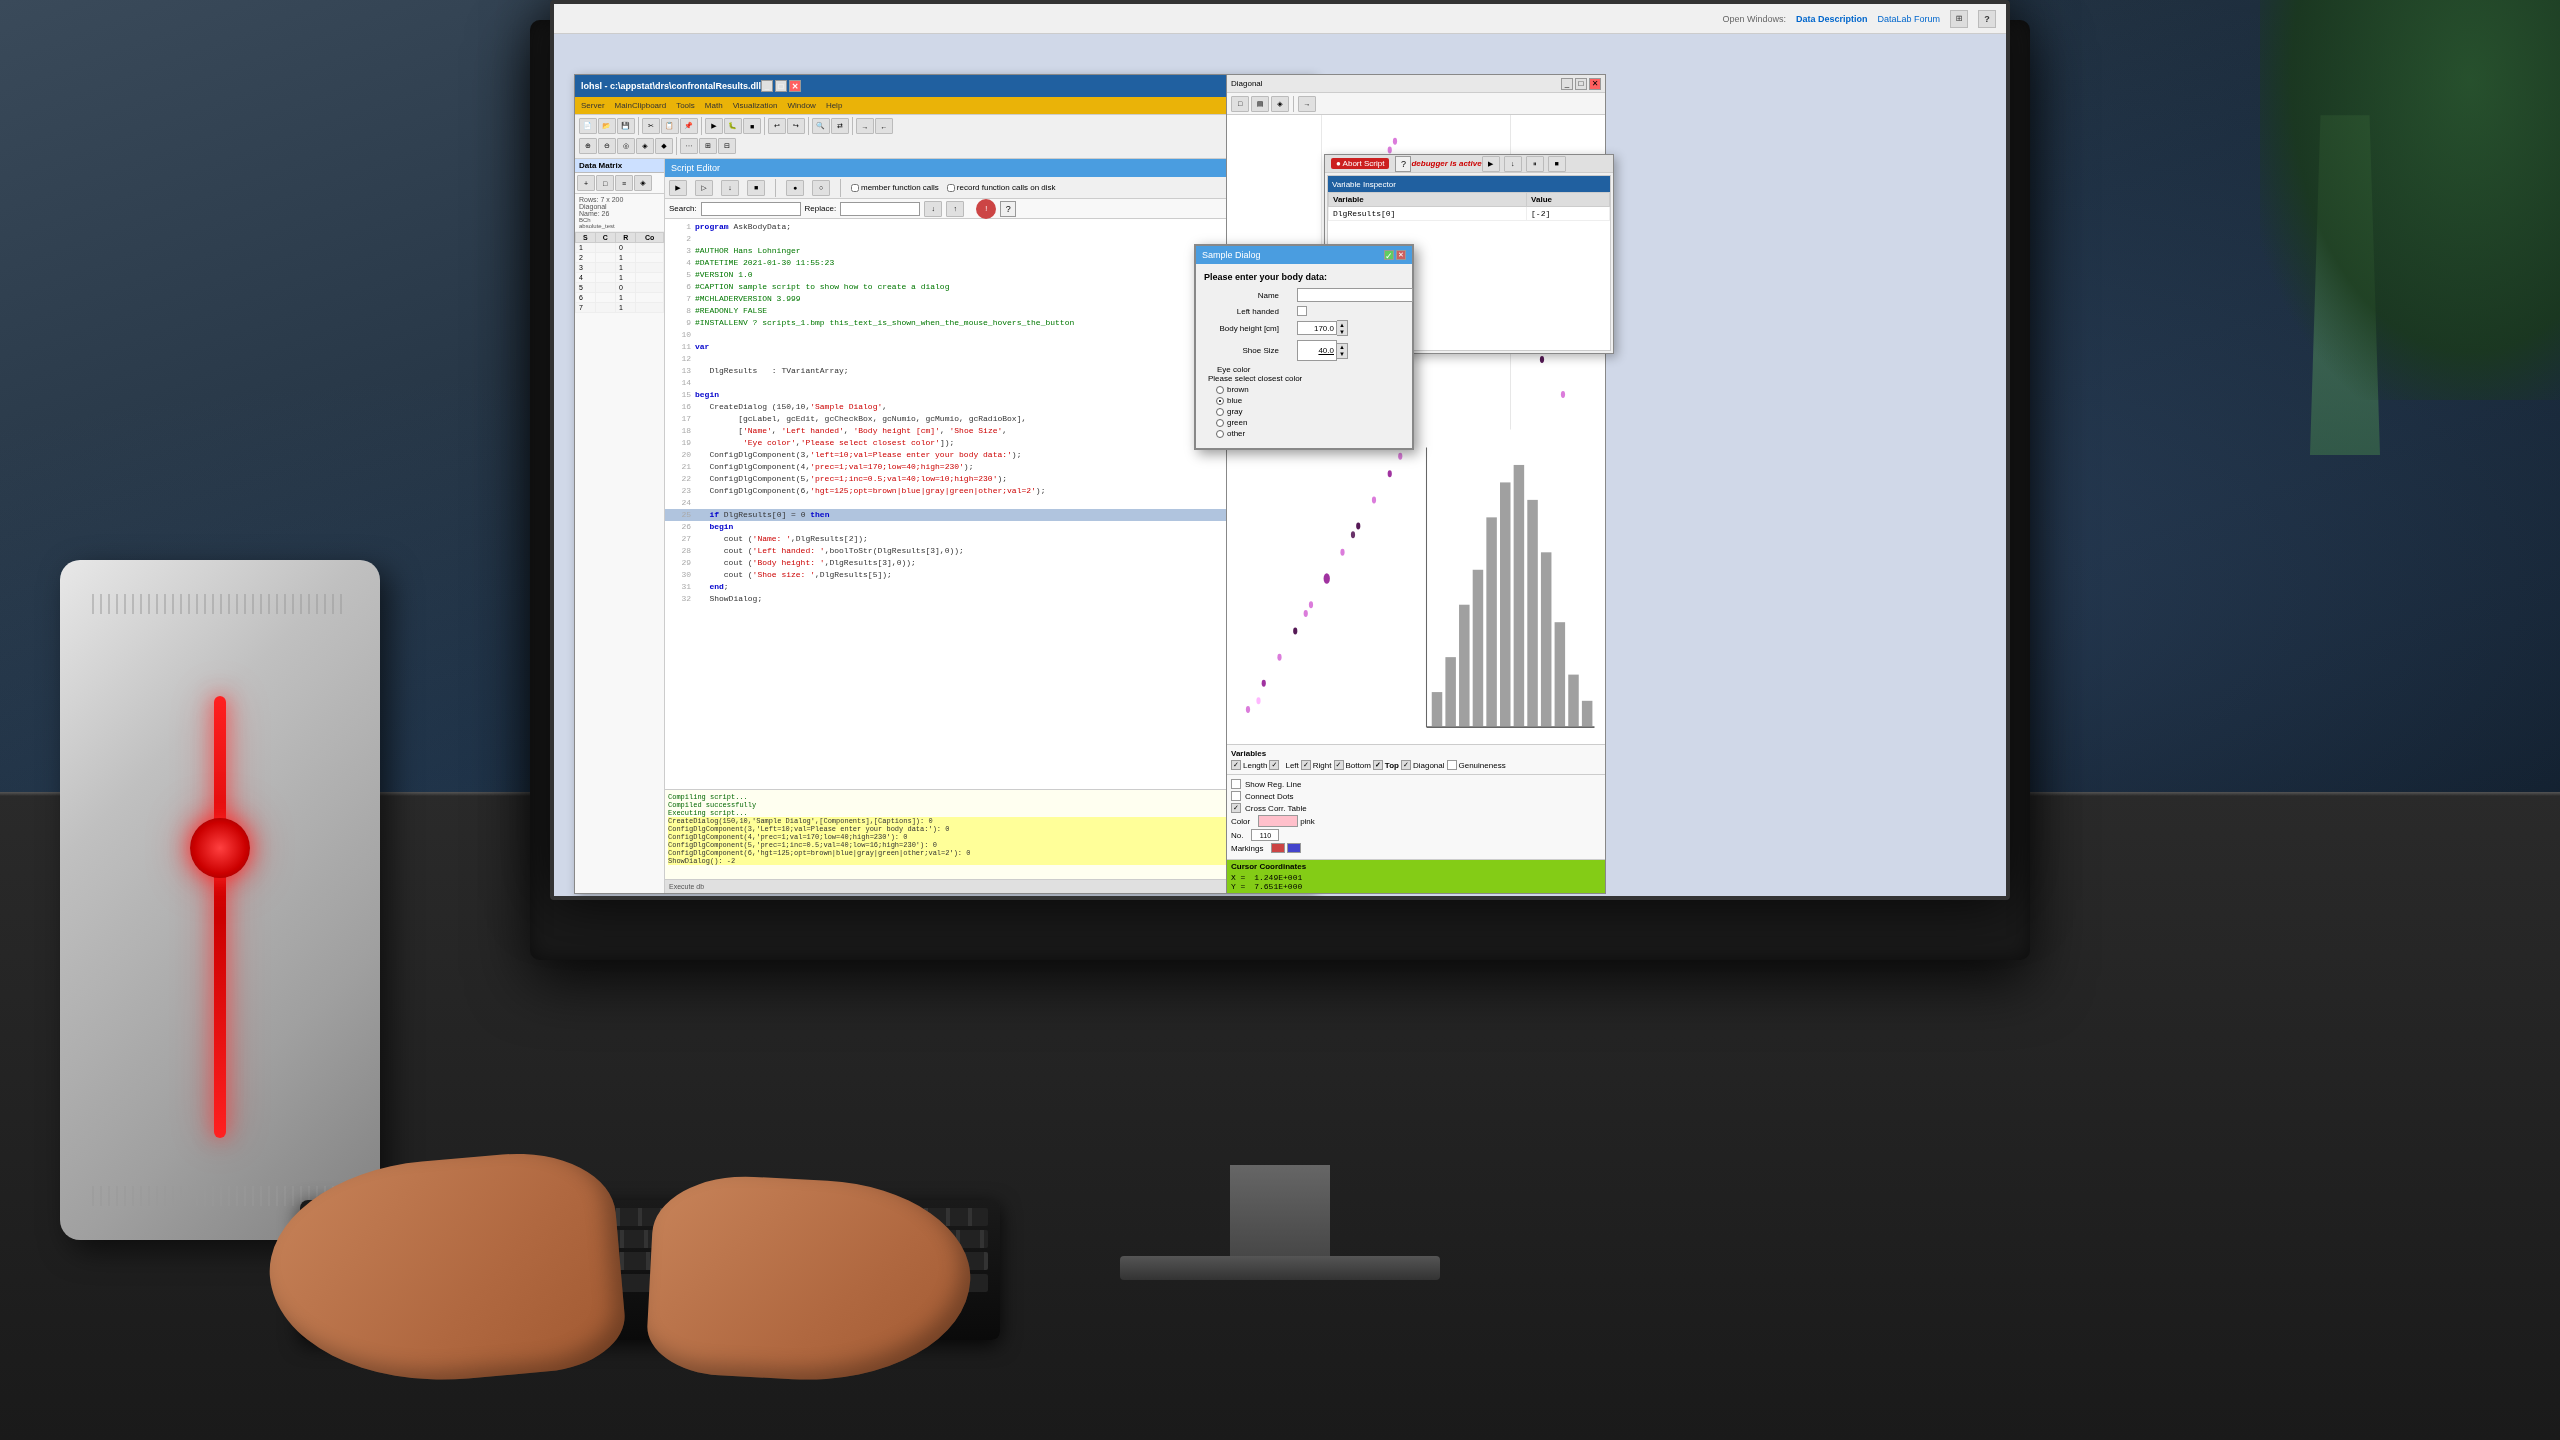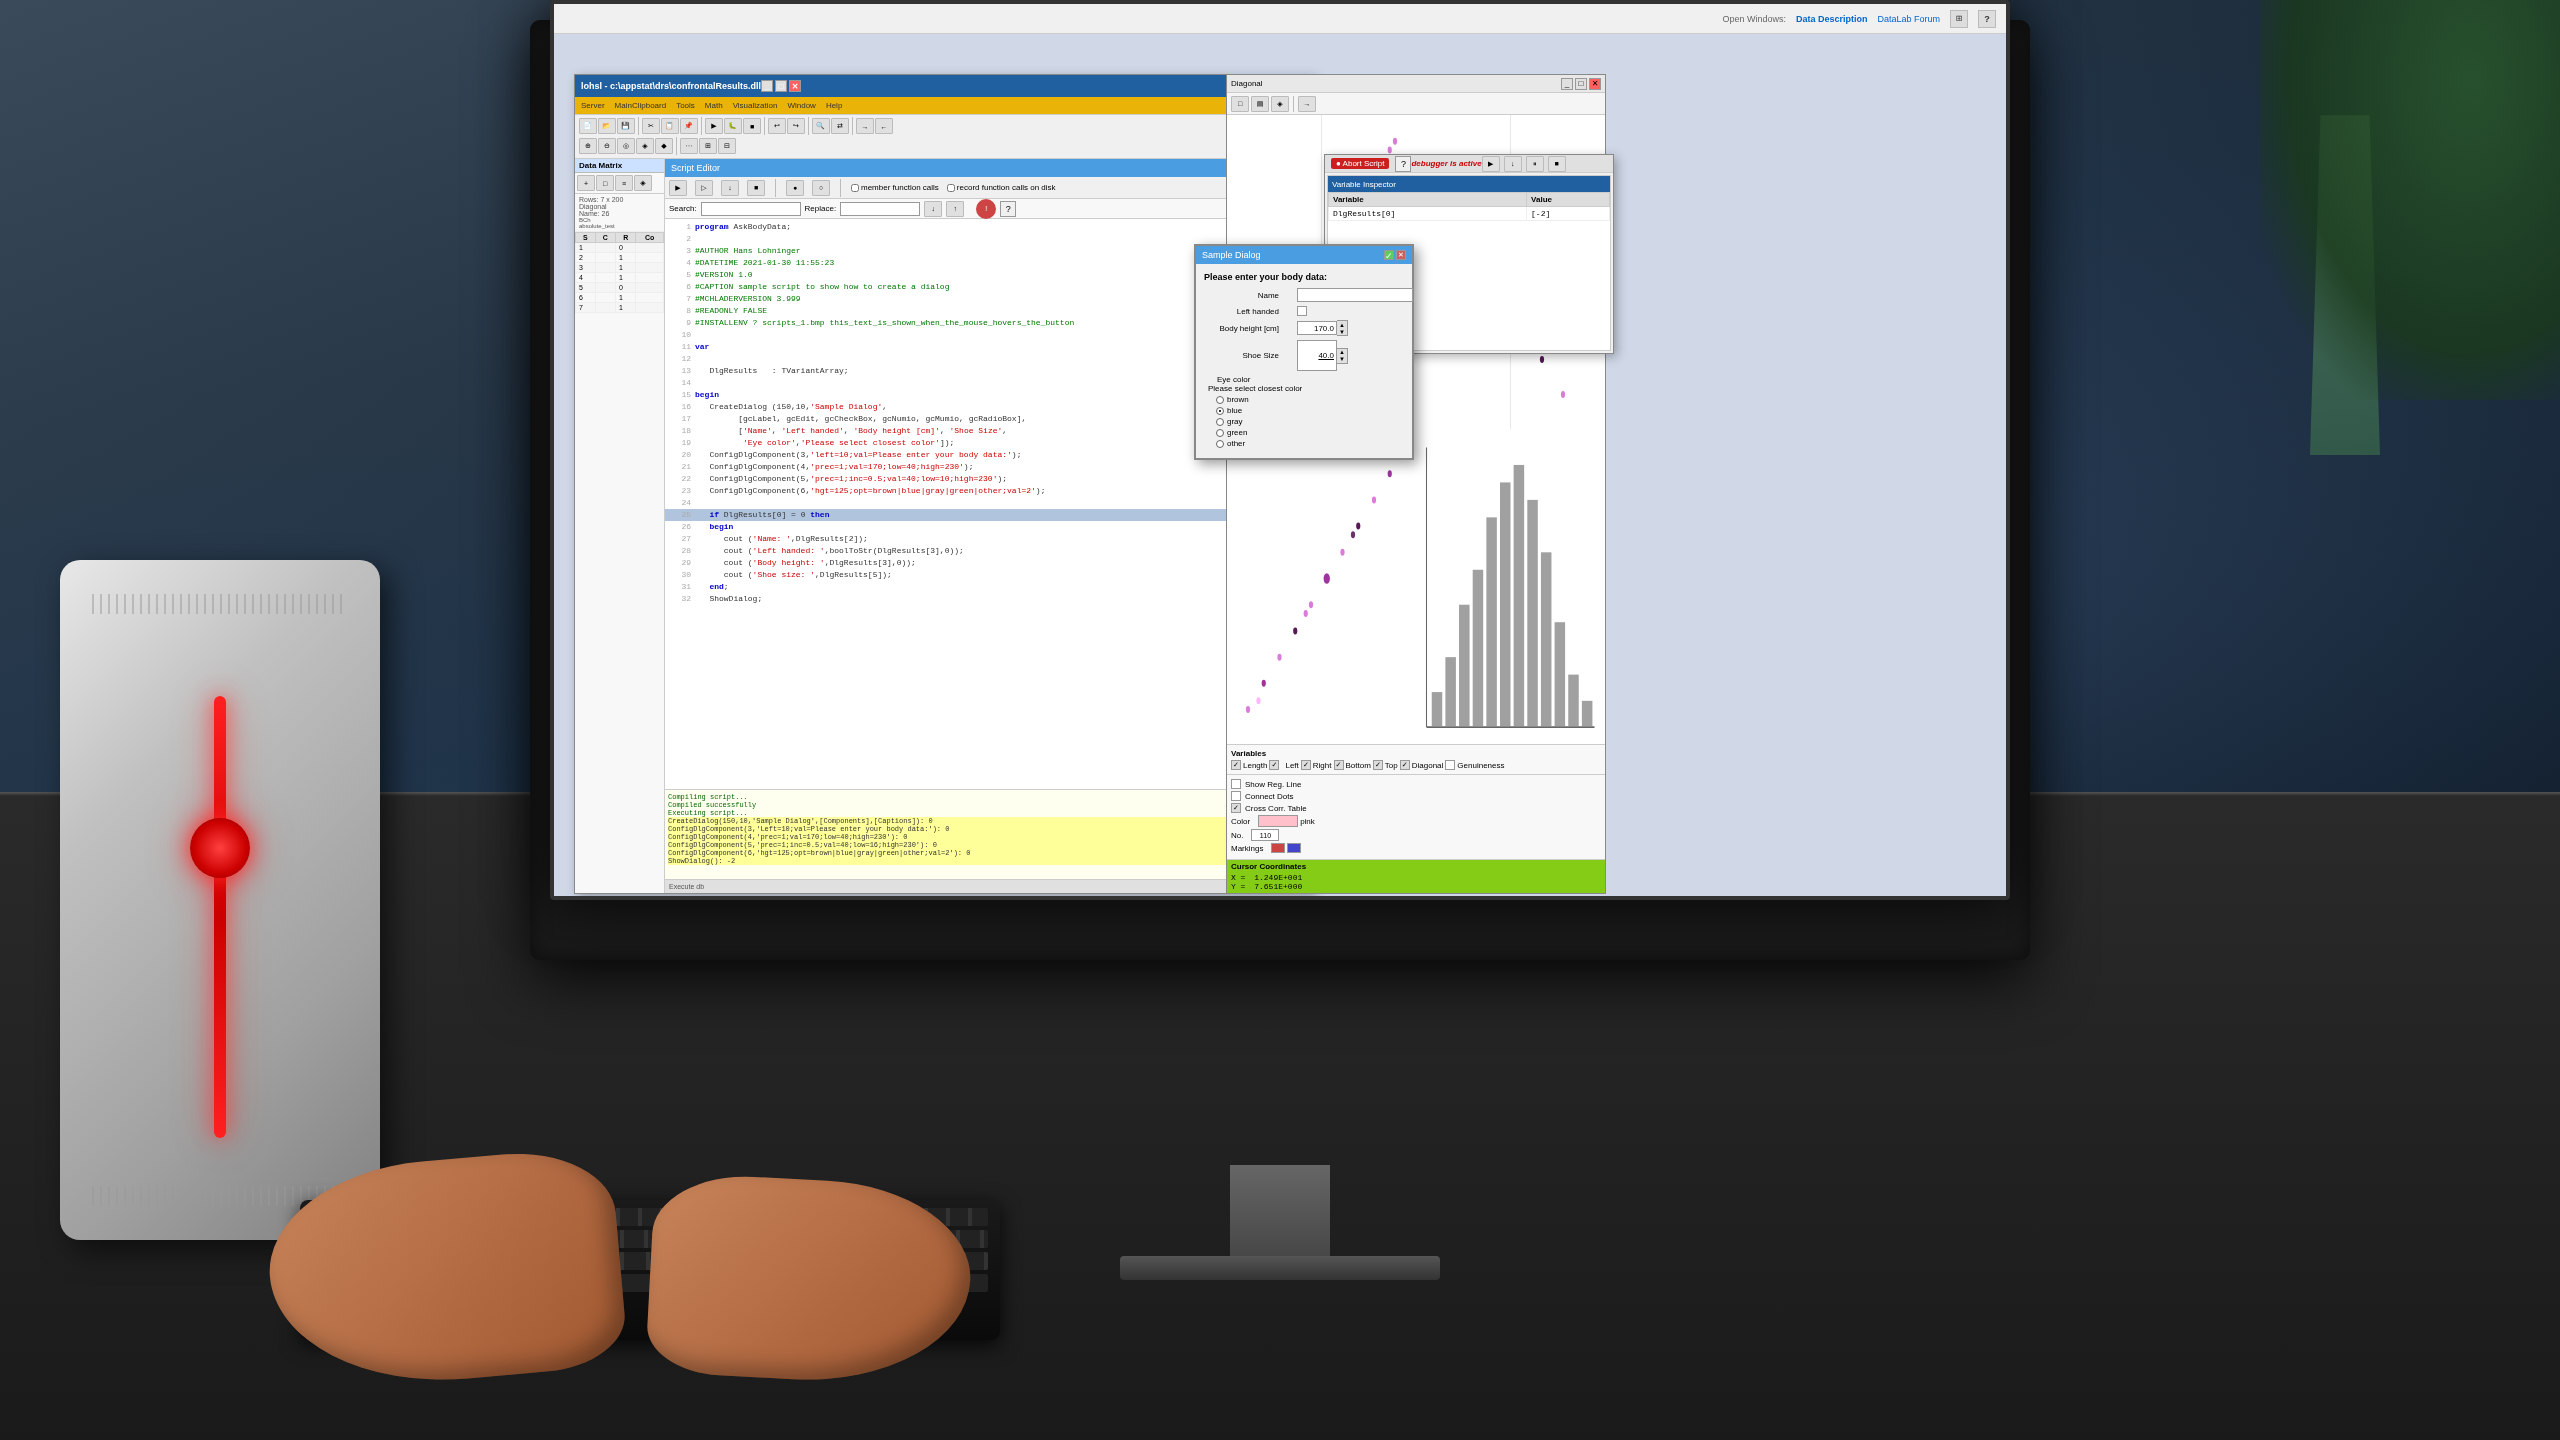--- a/index.html
+++ b/index.html
@@ -1228,21 +1228,21 @@
               <div style="display:flex;flex-direction:column;border:1px solid #999;border-left:none;">
                 <div style="width:10px;height:7px;background:#e0e0e0;cursor:pointer;display:flex;align-items:center;justify-content:center;font-size:6px;">▲</div>
                 <div style="width:10px;height:7px;background:#e0e0e0;cursor:pointer;display:flex;align-items:center;justify-content:center;font-size:6px;">▼</div>
               </div>
             </div>
           </div>
 
           <div class="dlg-row">
             <label class="dlg-label">Shoe Size</label>
             <div style="display:flex;align-items:center;">
-              <input style="width: 40px; height: 31px; border: 1px solid rgb(153, 153, 153); font-size: 8px; padding: 0px 2px; text-align: right; text-decoration: underline;" value="40.0">
+              <input style="width: 40px; height: 21px; border: 1px solid rgb(153, 153, 153); font-size: 8px; padding: 0px 2px; text-align: right; text-decoration: underline;" value="40.0">
               <div style="display:flex;flex-direction:column;border:1px solid #999;border-left:none;">
                 <div style="width:10px;height:7px;background:#e0e0e0;cursor:pointer;display:flex;align-items:center;justify-content:center;font-size:6px;">▲</div>
                 <div style="width:10px;height:7px;background:#e0e0e0;cursor:pointer;display:flex;align-items:center;justify-content:center;font-size:6px;">▼</div>
               </div>
             </div>
           </div>
 
           <div class="dlg-color-label">Eye color</div>
           <div class="dlg-color-sub">Please select closest color</div>
 
@@ -1397,21 +1397,21 @@
               <span>Left</span>
             </div>
             <div style="display:flex;align-items:center;gap:2px;">
               <div style="width:10px;height:10px;border:1px solid #999;background:#ddd;display:flex;align-items:center;justify-content:center;font-size:7px;">✓</div>
               <span>Right</span>
             </div>
             <div style="display:flex;align-items:center;gap:2px;">
               <div style="width:10px;height:10px;border:1px solid #999;background:#ddd;display:flex;align-items:center;justify-content:center;font-size:7px;">✓</div>
               <span>Bottom</span>
             </div>
-            <div style="display:flex;align-items:center;gap:2px;">
+            <div style="display:flex;align-items:center;gap:2px;font-weight:bold;">
               <div style="width:10px;height:10px;border:1px solid #999;background:#ddd;display:flex;align-items:center;justify-content:center;font-size:7px;">✓</div>
               <span>Top</span>
             </div>
             <div style="display:flex;align-items:center;gap:2px;">
               <div style="width:10px;height:10px;border:1px solid #999;background:#ddd;display:flex;align-items:center;justify-content:center;font-size:7px;">✓</div>
               <span>Diagonal</span>
             </div>
             <div style="display:flex;align-items:center;gap:2px;">
               <div style="width:10px;height:10px;border:1px solid #999;background:white;"></div>
               <span>Genuineness</span>

